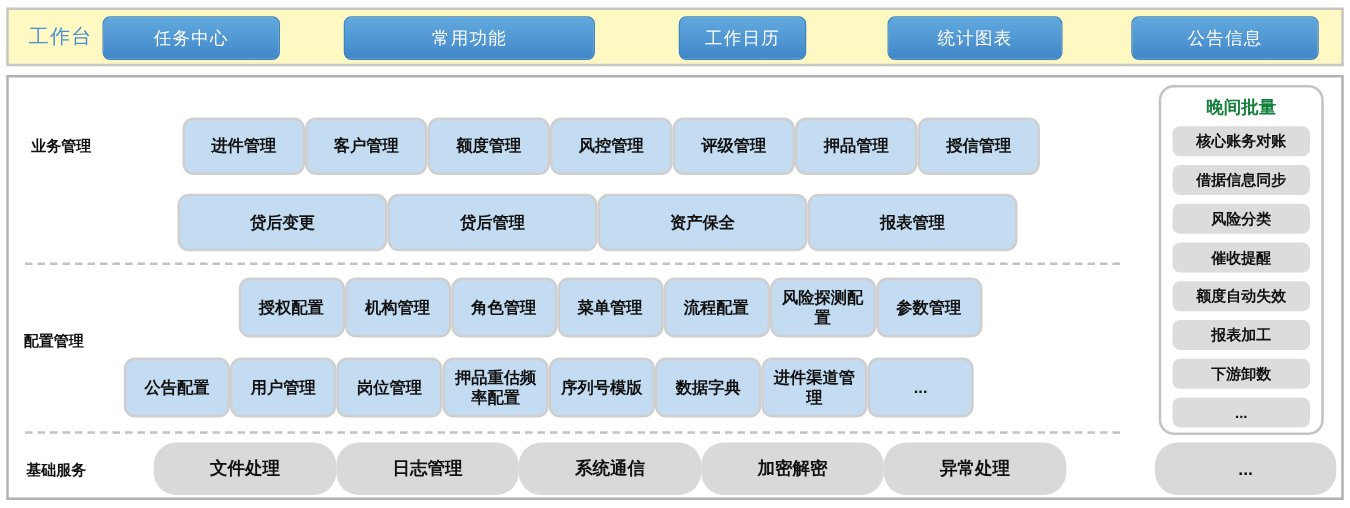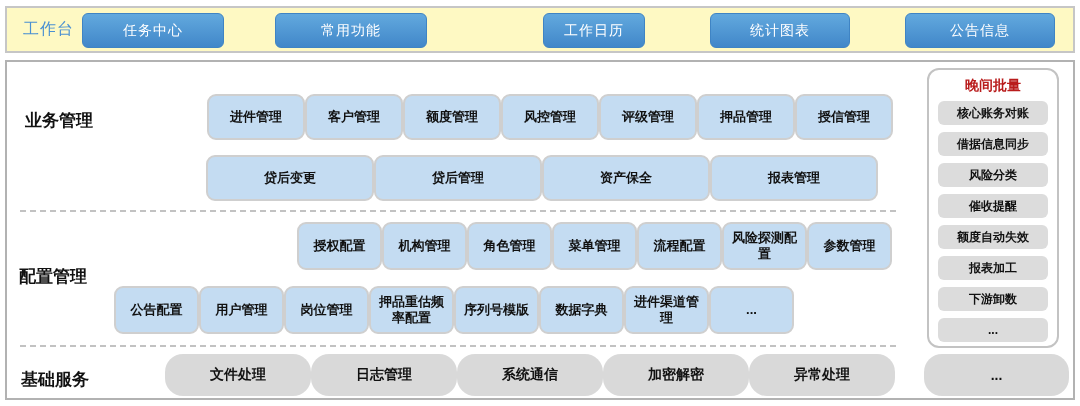--- a/index.html
+++ b/index.html
@@ -21,37 +21,37 @@
   }
   .topbtn {
     position:absolute; top:5px; height:35px;
     background:linear-gradient(#62a9de,#4187c9);
     border:1px solid #3f84c4; border-radius:6px;
     color:#ffffff; font-size:14px; letter-spacing:1px;
     display:flex; align-items:center; justify-content:center;
     cursor:pointer;
   }
   div.topbtn:nth-of-type(1){ left:75px;  width:142px; }
-  div.topbtn:nth-of-type(2){ left:268px; width:152px; }
+  div.topbtn:nth-of-type(2){ left:268px; width:201px; }
   div.topbtn:nth-of-type(3){ left:536px; width:102px; }
   div.topbtn:nth-of-type(4){ left:703px; width:140px; }
   div.topbtn:nth-of-type(5){ left:898px; width:150px; }
   
   .main {
     position:absolute; left:5px; top:60px; width:1070px; height:340px;
     background:#ffffff; border:2px solid #b2b2b2;
   }
   .sec-label {
-    position:absolute; font-size:17px; font-weight:bold; color:#111;
+    position:absolute; font-size:12px; font-weight:bold; color:#111;
     white-space:nowrap;
   }
   .lbl-biz  { left:18px; top:47px; }
   .lbl-cfg  { left:12px; top:203px; }
   .lbl-base { left:14px; top:306px; }
-  .row { position:absolute; display:flex; justify-content:flex-end; }
+  .row { position:absolute; display:flex; justify-content:center; }
   .row-biz1 { left:78px; top:32px;  width:808px; height:46px; }
   .row-biz2 { left:71px; top:93px;  width:800px; height:46px; }
   .row-cfg1 { left:77px; top:160px; width:808px; height:48px; }
   .row-cfg2 { left:77px; top:224px; width:710px; height:48px; }
   .row-base { left:74px; top:292px; width:814px; height:42px; }
   .tile {
     background:#c4dcf2; border:2px solid #cfcfcf; border-radius:9px;
     display:flex; align-items:center; justify-content:center;
     text-align:center; font-size:13px; font-weight:bold; color:#111;
     line-height:1.25; padding:2px 4px; cursor:pointer; flex:0 0 auto;
@@ -72,21 +72,21 @@
   }
   .dash1 { left:13px; top:148px; width:876px; }
   .dash2 { left:13px; top:283px; width:876px; }
   
   .sidebar {
     position:absolute; left:920px; top:6px; width:132px; height:280px;
     background:#ffffff; border:2px solid #c3c3c3; border-radius:12px;
     padding:6px 9px 8px; display:flex; flex-direction:column;
   }
   .sidebar-title {
-    text-align:center; font-size:14px; font-weight:bold; color:#b91c1c;
+    text-align:center; font-size:14px; font-weight:bold; color:#15803d;
     height:18px; line-height:18px;
   }
   .sb-item {
     background:#dcdcdc; border-radius:6px; height:24px; margin-top:7px;
     display:flex; align-items:center; justify-content:center;
     font-size:12px; font-weight:bold; color:#111; cursor:pointer;
   }
 </style>
 </head>
 <body>

